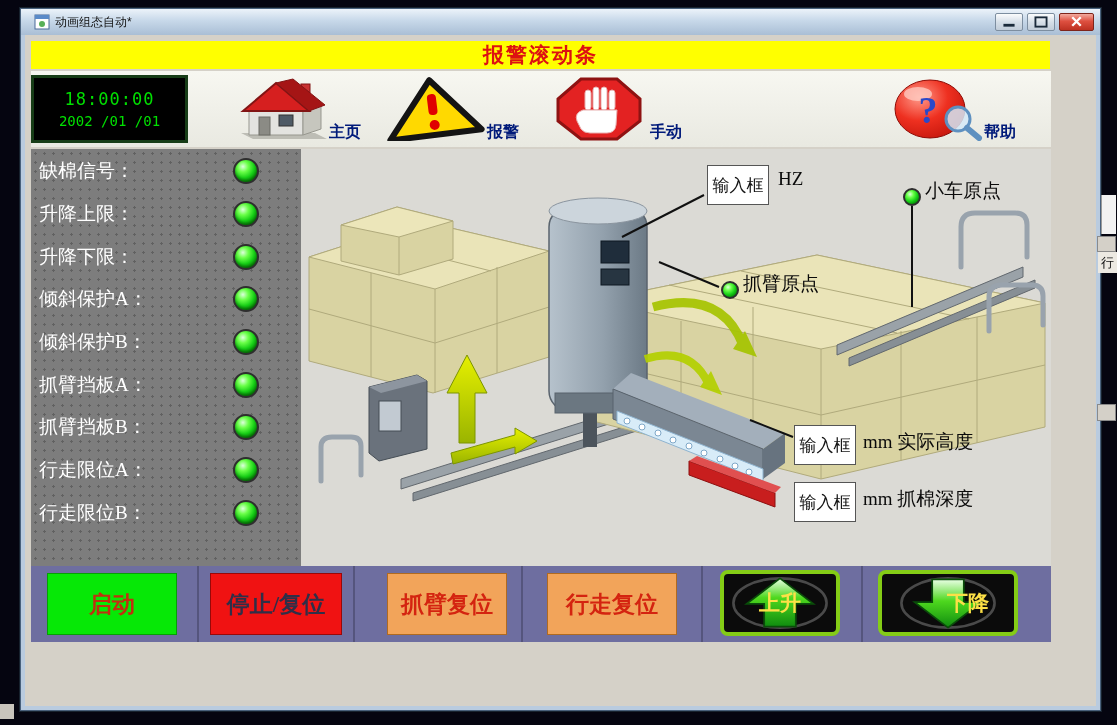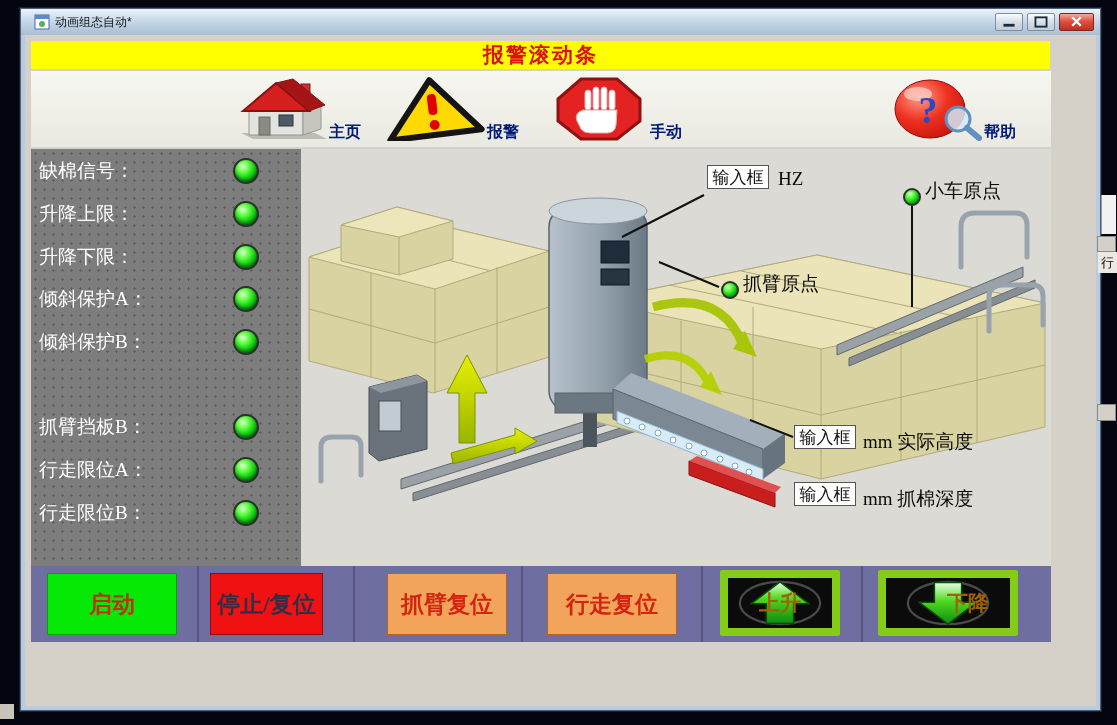--- a/index.html
+++ b/index.html
@@ -33,33 +33,33 @@
   
   .sidebar{position:absolute;left:6px;top:114px;width:270px;height:417px;background:#7d7d7d;background-image:radial-gradient(circle,#616161 1px,rgba(0,0,0,0) 1.4px);background-size:9px 9px;}
   .status-row{position:absolute;left:0;width:100%;height:40px;}
   .status-label{position:absolute;left:8px;top:50%;transform:translateY(-50%);color:#ffffff;font-size:19px;font-family:"Liberation Serif",serif;white-space:nowrap;}
   .led{width:26px;height:26px;border-radius:50%;background:radial-gradient(circle at 36% 30%,#dcffdc 0%,#6aff48 26%,#16cf16 55%,#088a08 78%,#045304 100%);border:2px solid #2e2e2e;box-shadow:inset 0 -2px 3px rgba(0,60,0,.5);}
   .status-row .led{position:absolute;left:202px;top:7px;}
 
   
   .main{position:absolute;left:276px;top:114px;width:750px;height:417px;background:#dbdad5;}
   .scene{position:absolute;left:0;top:0;width:750px;height:417px;}
-  .anno-box{position:absolute;width:62px;height:24px;background:#ffffff;border:1px solid #555;display:flex;align-items:center;justify-content:center;font-size:17px;font-family:Liberation Sans, sans-serif;color:#111;cursor:text;}
+  .anno-box{position:absolute;width:62px;height:40px;background:#ffffff;border:1px solid #555;display:flex;align-items:center;justify-content:center;font-size:17px;font-family:Liberation Sans, sans-serif;color:#111;cursor:text;}
   .anno-text{position:absolute;font-size:19px;font-family:"Liberation Serif",serif;color:#0a0a0a;white-space:nowrap;}
   .anno-led{position:absolute;width:18px;height:18px;border-radius:50%;background:radial-gradient(circle at 36% 30%,#dcffdc 0%,#6aff48 26%,#16cf16 55%,#088a08 78%,#045304 100%);border:2px solid #2e2e2e;}
 
   
   .controls-bar{position:absolute;left:6px;top:531px;width:1020px;height:76px;background:#6e6ea0;}
   .bar-div{position:absolute;top:0;bottom:0;width:2px;background:#55557d;}
   .ctl-btn{position:absolute;display:flex;align-items:center;justify-content:center;font-family:"Liberation Serif",serif;font-weight:bold;font-size:23px;cursor:pointer;user-select:none;}
   .btn-start{left:16px;top:7px;width:130px;height:62px;background:#06e806;color:#c03010;border:1px solid #04a004;}
-  .btn-stop{left:179px;top:7px;width:113px;height:62px;background:#f01212;color:#2f2f48;border:1px solid #990808;}
+  .btn-stop{left:179px;top:7px;width:132px;height:62px;background:#f01212;color:#2f2f48;border:1px solid #990808;}
   .btn-arm{left:356px;top:7px;width:120px;height:62px;background:#f2a45a;color:#d42410;border:1px solid #b06a20;}
   .btn-travel{left:516px;top:7px;width:130px;height:62px;background:#f2a45a;color:#d42410;border:1px solid #b06a20;}
-  .btn-ud{background:#0b0b0b;border:8px solid #84cc16;border-radius:2px;color:#a16207;}
+  .btn-ud{background:#0b0b0b;border:4px solid #84cc16;border-radius:8px;color:#fde047;}
   .btn-up{left:689px;top:4px;width:120px;height:66px;}
   .btn-down{left:847px;top:4px;width:140px;height:66px;padding-left:40px;}
   .btn-ud svg{position:absolute;left:0;top:0;width:100%;height:100%;}
   .btn-ud .lbl{position:relative;z-index:2;font-size:21px;}
 
   
   .frag{position:absolute;z-index:5;}
   .frag-scroll{left:1101px;top:195px;width:15px;height:39px;background:#f2f2f2;border-left:1px solid #9a9a9a;}
   .frag-btn1{left:1097px;top:236px;width:19px;height:16px;background:#d4d0c8;border:1px solid #8a8a8a;}
   .frag-text{left:1098px;top:252px;width:19px;height:21px;background:#ece9e2;color:#111;font-size:13px;display:flex;align-items:center;justify-content:center;font-family:"Liberation Serif",serif;}
@@ -100,20 +100,24 @@
       </span>
     </div>
 
     <div class="client">
 
       <div class="banner">
         <span>报警滚动条</span>
       </div>
 
       <div class="toolbar">
+        <div class="clock">
+          <div class="clock-time">18:00:00</div>
+          <div class="clock-date">2002 /01 /01</div>
+        </div>
 
         <div class="tool-item ti-home">
           <svg viewBox="0 0 112 64">
             <polygon points="18,56 92,56 104,62 30,62" fill="#bdbdb5"></polygon>
             <polygon points="26,32 80,32 80,58 26,58" fill="#e3e3e0" stroke="#97978f"></polygon>
             <polygon points="80,32 98,26 98,52 80,58" fill="#c6c6be" stroke="#97978f"></polygon>
             <rect x="78" y="7" width="9" height="13" fill="#c83232" stroke="#821414"></rect>
             <polygon points="20,34 53,6 86,34" fill="#d61f1f" stroke="#821414" stroke-width="2"></polygon>
             <polygon points="53,6 86,34 102,28 70,2" fill="#a51515" stroke="#821414"></polygon>
             <rect x="36" y="40" width="11" height="18" fill="#8b8b85" stroke="#6b6b65"></rect>
@@ -179,20 +183,24 @@
         <div class="status-row" style="top:88px">
             <span class="status-label">升降下限：</span>
             <span class="led"></span>
           </div>
         <div class="status-row" style="top:130px">
             <span class="status-label">倾斜保护A：</span>
             <span class="led"></span>
           </div>
         <div class="status-row" style="top:173px">
             <span class="status-label">倾斜保护B：</span>
+            <span class="led"></span>
+          </div>
+        <div class="status-row" style="top:216px">
+            <span class="status-label">抓臂挡板A：</span>
             <span class="led"></span>
           </div>
         <div class="status-row" style="top:258px">
             <span class="status-label">抓臂挡板B：</span>
             <span class="led"></span>
           </div>
         <div class="status-row" style="top:301px">
             <span class="status-label">行走限位A：</span>
             <span class="led"></span>
           </div>

